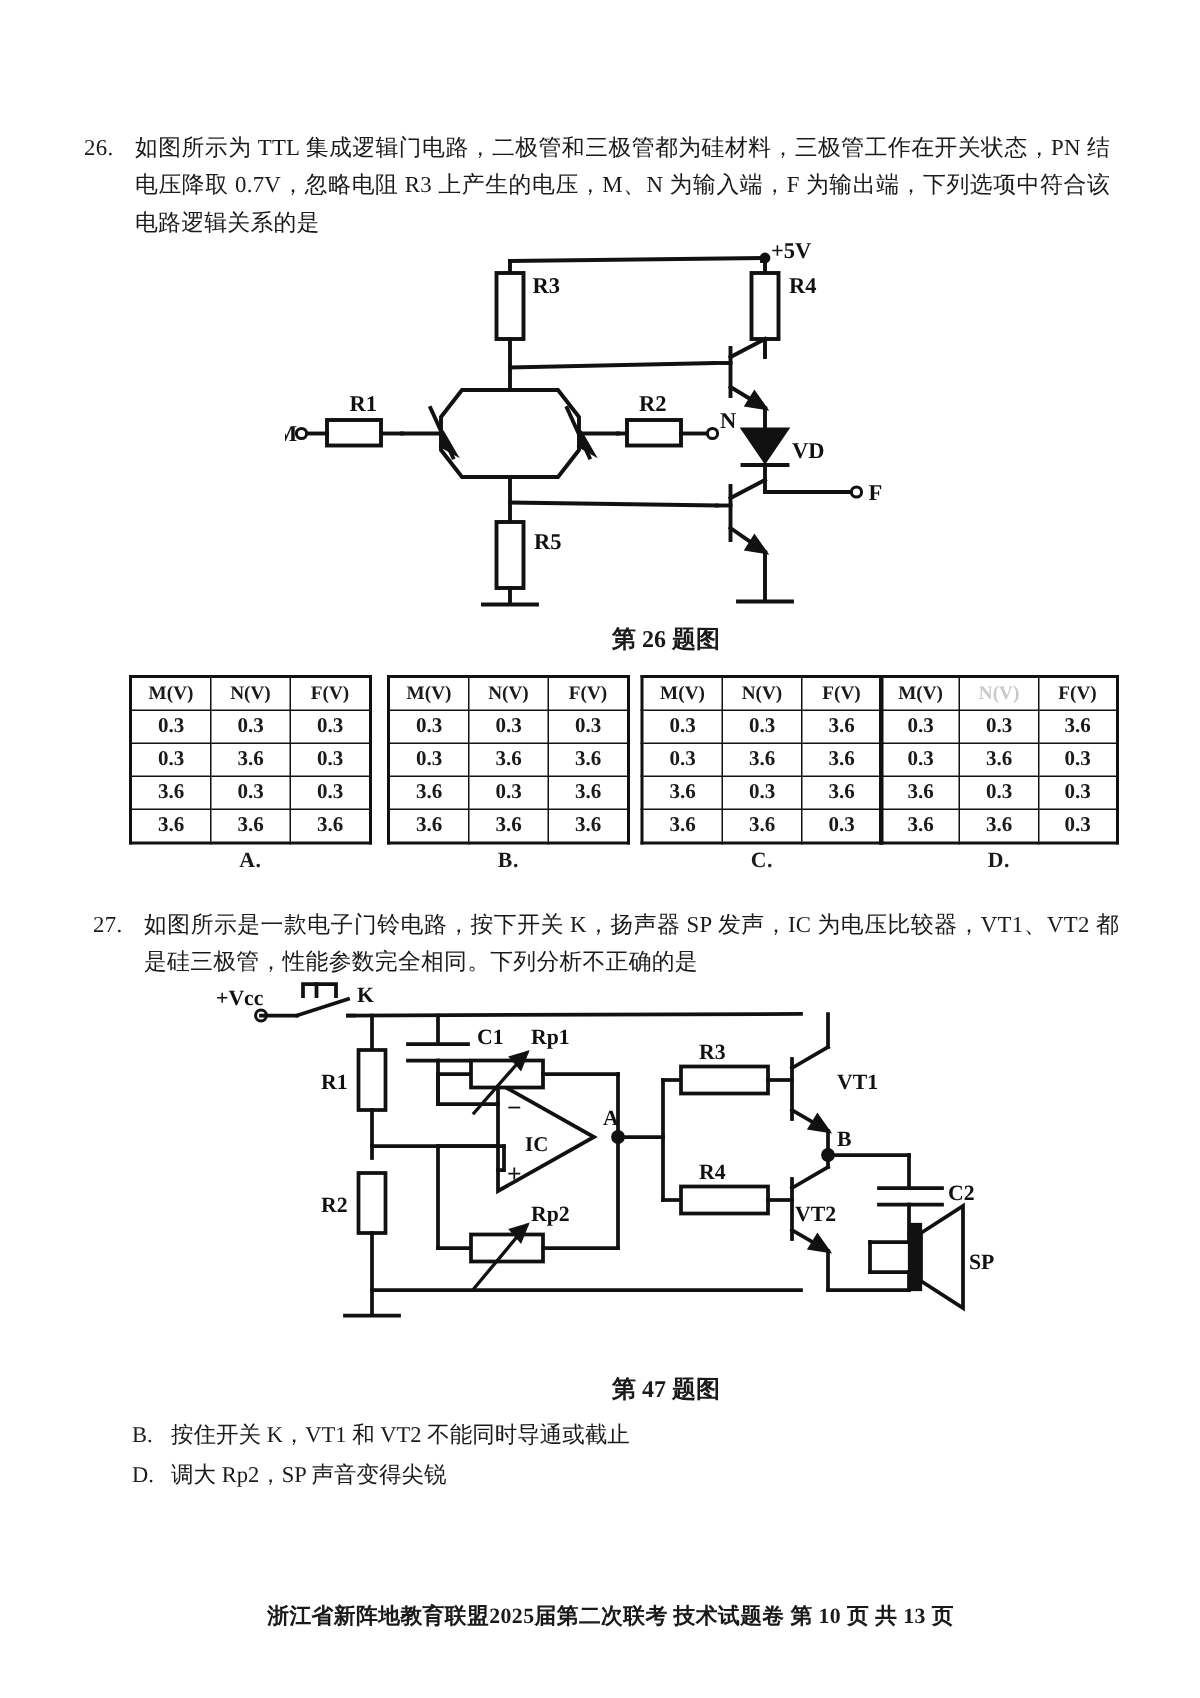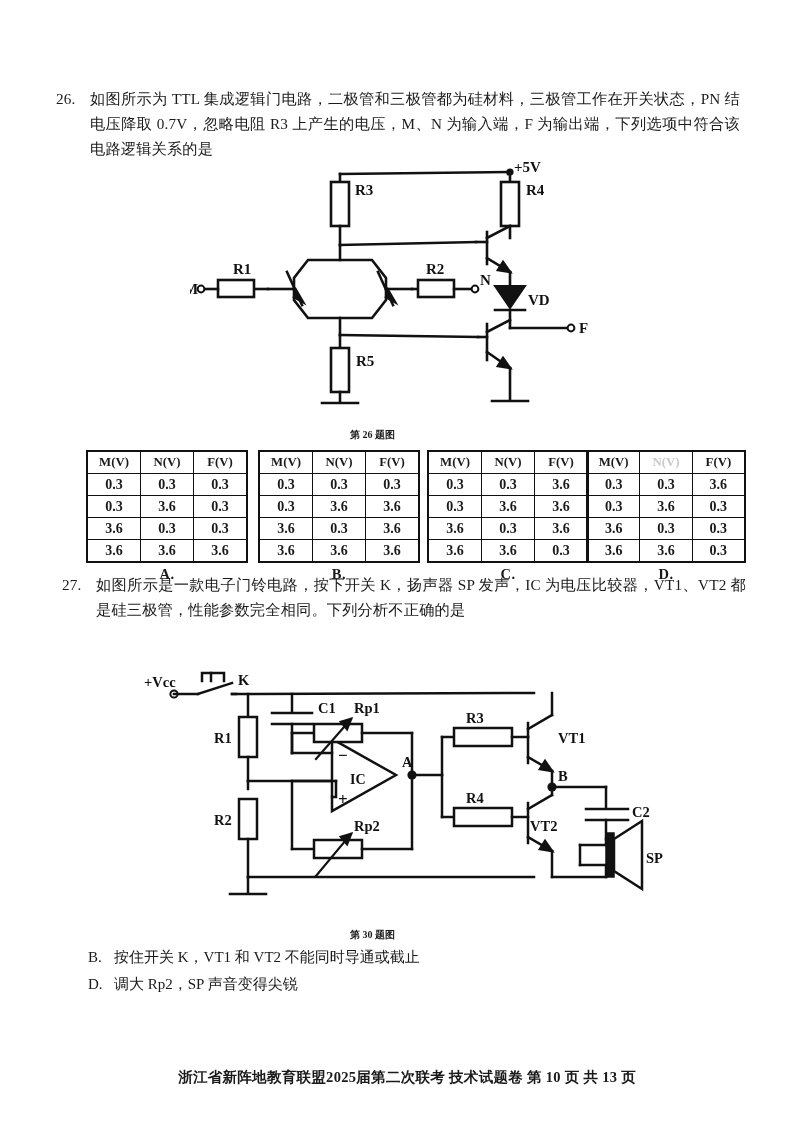--- a/index.html
+++ b/index.html
@@ -35,40 +35,39 @@
     top: 0;
     width: 34px;
     text-align: left;
     font-size: 15.2px;
   }
   .qbody {
     margin-left: 34px;
     text-align: justify;
   }
   .q26 { left: 56px; top: 86px; width: 684px; }
-  .q27 { left: 62px; top: 572px; width: 684px; }
+  .q27 { left: 62px; top: 604px; width: 684px; }
 
   .optlist {
     position: absolute;
     left: 88px;
     top: 944px;
     width: 600px;
     font-size: 15px;
     line-height: 26.5px;
   }
   .optrow { display: block; white-space: nowrap; }
   .optlabel { display: inline-block; width: 26px; }
 
   .caption {
     position: absolute;
-    font-size: 10px;
-    text-align: left;
+    font-size: 16px;
+    text-align: right;
     width: 130px;
     font-weight: bold;
-    margin-top: 12px;
   }
   .cap26 { left: 350px; top: 416px; }
   .cap27 { left: 350px; top: 916px; }
 
   .footer {
     position: absolute;
     left: 0;
     top: 1068px;
     width: 636px;
     text-align: right;
@@ -122,21 +121,21 @@
     font-weight: bold;
     letter-spacing: 0.5px;
   }
   .faded { color: #c9c9c9; }
 
   
   .fig {
     position: absolute;
   }
   .fig26 { left: 190px; top: 160px; }
-  .fig27 { left: 136px; top: 671px; text-align: right; }
+  .fig27 { left: 136px; top: 654px; text-align: right; }
 
   svg text {
     font-family: "Liberation Serif", serif;
     font-weight: bold;
     fill: #111;
   }
 </style>
 </head>
 <body>
 
@@ -493,21 +492,21 @@
       <text x="422" y="110" font-size="14.5">B</text>
       <text x="330" y="52" font-size="14.5">R3</text>
       <text x="330" y="132" font-size="14.5">R4</text>
       <text x="422" y="72" font-size="14.5">VT1</text>
       <text x="394" y="160" font-size="14.5">VT2</text>
       <text x="496" y="146" font-size="14.5">C2</text>
       <text x="510" y="192" font-size="14.5">SP</text>
     </svg>
   </div>
 
-  <div class="caption cap27">第 30 题图</div>
+  <div class="caption cap27">第 47 题图</div>
 
   <div class="optlist">
     <div class="optrow">
       <span class="optlabel">B.</span><span>按住开关 K，VT1 和 VT2 不能同时导通或截止</span>
     </div>
     <div class="optrow">
       <span class="optlabel">D.</span><span>调大 Rp2，SP 声音变得尖锐</span>
     </div>
   </div>
 

